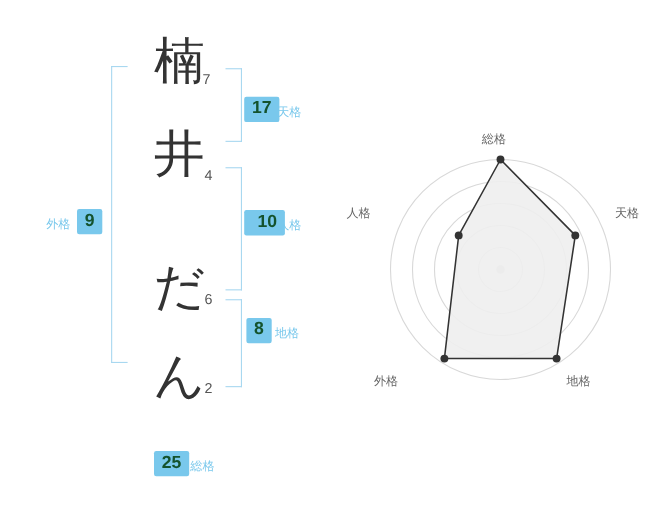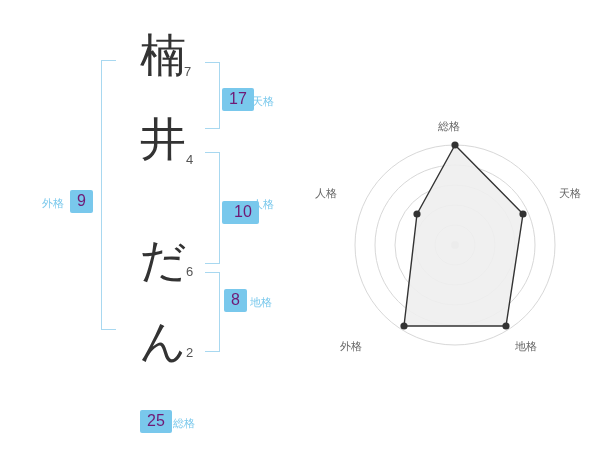--- a/index.html
+++ b/index.html
@@ -37,23 +37,23 @@
   }
   .kanji-num {
     position: absolute;
     font-family: "Liberation Sans", sans-serif;
     font-size: 13px;
     color: #555555;
   }
   .badge {
     position: absolute;
     background: #79c8ec;
-    color: #701a75;
+    color: #14532d;
     font-size: 16px;
-    font-weight: normal;
+    font-weight: bold;
     font-family: "Liberation Sans", sans-serif;
     padding: 3px 7px 4px 7px;
     border-radius: 2px;
     line-height: 1;
   }
   .badge-label {
     position: absolute;
     color: #79c8ec;
     font-size: 11px;
     font-family: "DejaVu Sans", sans-serif;
@@ -113,21 +113,21 @@
 
     <div class="kanji" style="left:133px; top:237px;">だ</div>
     <div class="kanji-num" style="left:186px; top:264px;">6</div>
 
     <div class="kanji" style="left:133px; top:318px;">ん</div>
     <div class="kanji-num" style="left:186px; top:345px;">2</div>
 
     <div class="badge" style="left:222px; top:88px;">17</div>
     <div class="badge-label" style="left:252px; top:96px;">天格</div>
 
-    <div class="badge" style="left:222px; top:201px;padding-left:12px;">10</div>
+    <div class="badge" style="left:222px; top:191px;padding-left:12px;">10</div>
     <div class="badge-label" style="left:252px; top:199px;">人格</div>
 
     <div class="badge" style="left:224px; top:289px;">8</div>
     <div class="badge-label" style="left:250px; top:297px;">地格</div>
 
     <div class="badge-label" style="left:42px; top:198px;">外格</div>
     <div class="badge" style="left:70px; top:190px;">9</div>
 
     <div class="badge" style="left:140px; top:410px;">25</div>
     <div class="badge-label" style="left:173px; top:418px;">総格</div>

